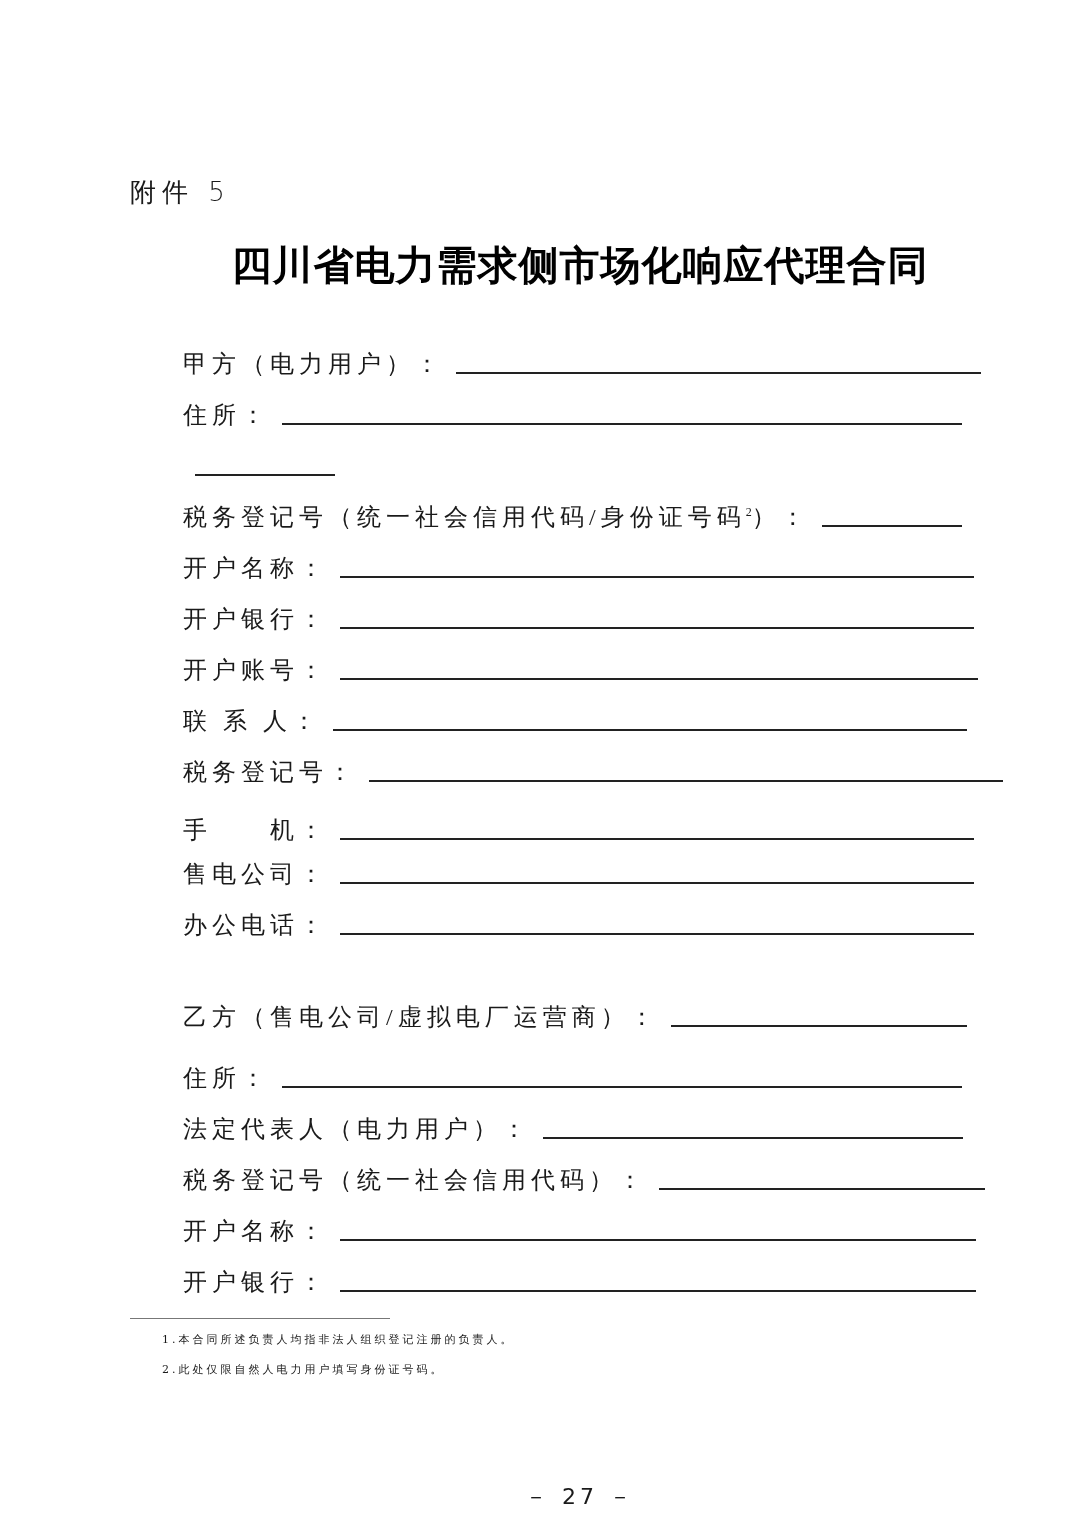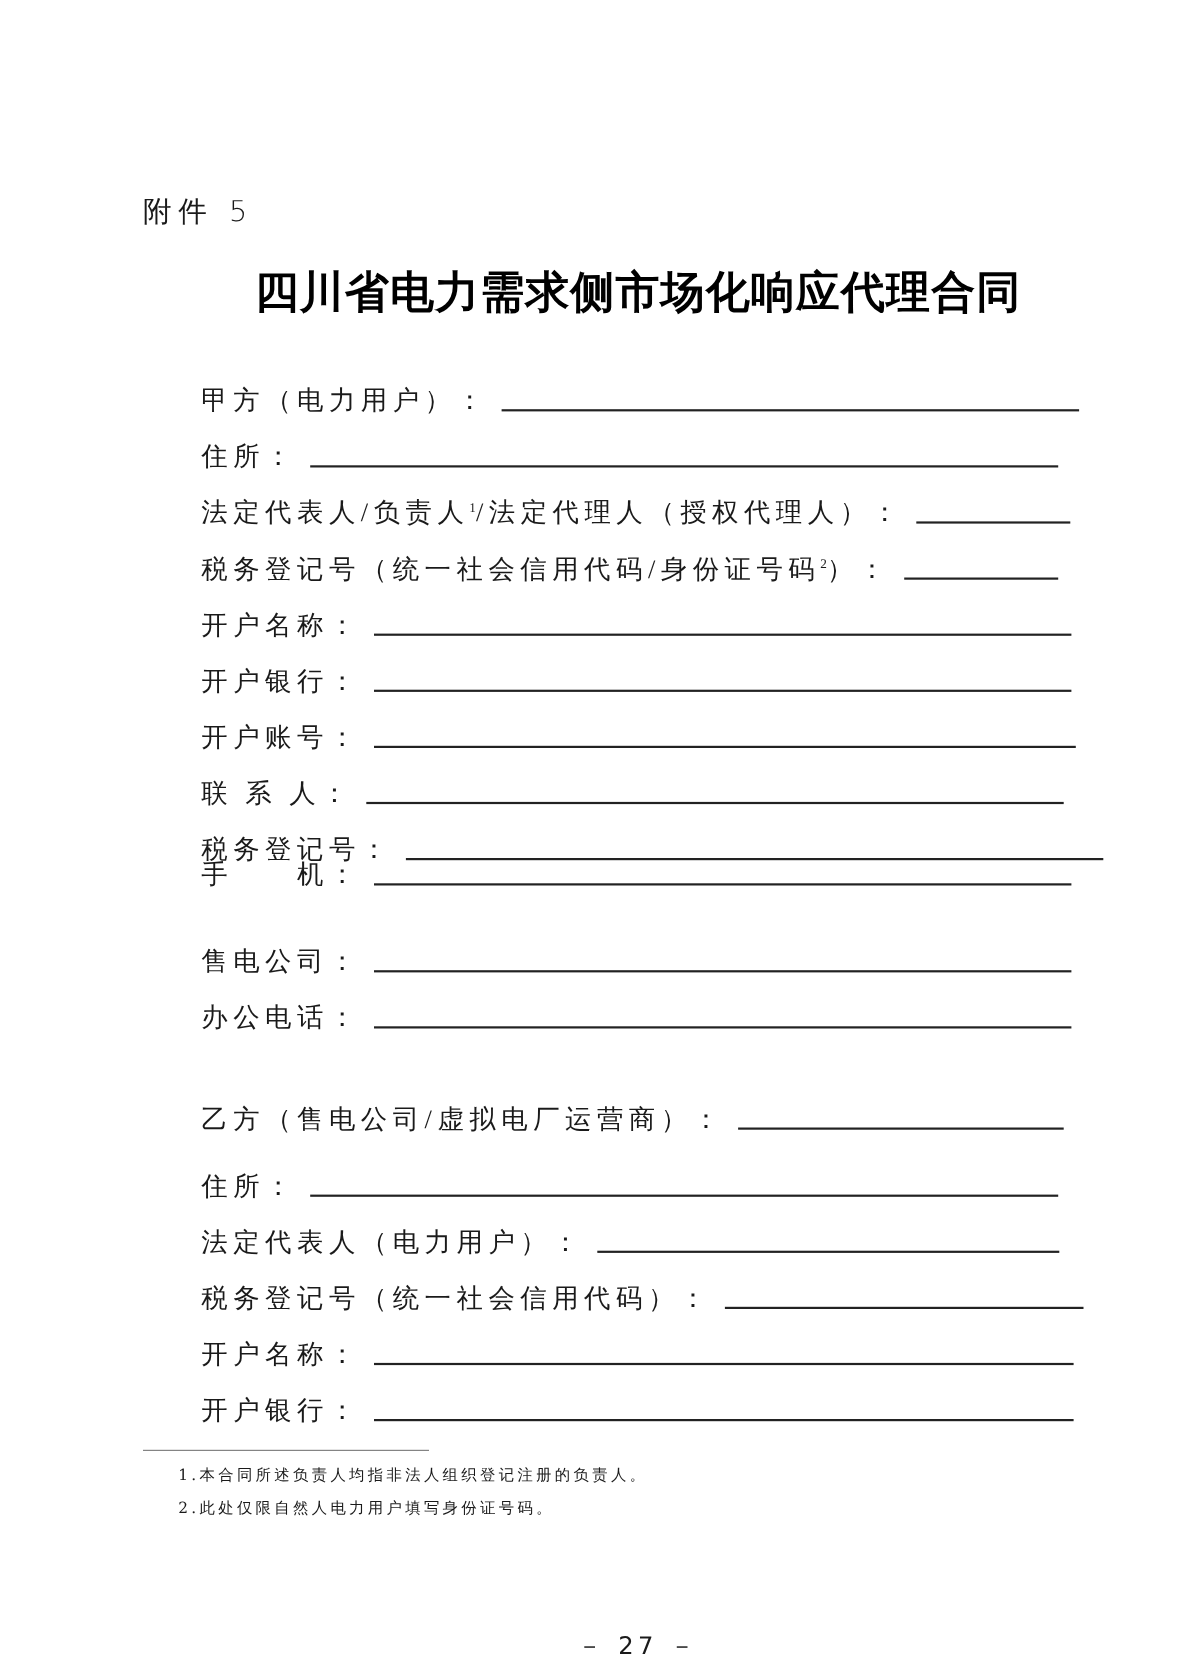--- a/index.html
+++ b/index.html
@@ -8,40 +8,39 @@
   .attach { position:absolute; left:130px; top:140px; font-size:26px; letter-spacing:6px;
             font-family:"DejaVu Sans", sans-serif; font-weight:300;margin-top:35px; }
   .title { position:absolute; left:0; width:1160px; top:238px; text-align:center;
            font-size:40px; font-weight:bold; letter-spacing:1px; color:#000; }
   .row { position:absolute; left:183px; height:40px; display:flex; align-items:flex-end;
          font-size:24px; letter-spacing:5px;font-family:Liberation Serif, serif; }
   .row .label { white-space:nowrap; }
   .row .line { border-bottom:2px solid #222; height:1px; margin-left:12px; margin-bottom:6px; }
   .row sup { font-size:12px; letter-spacing:0; }
   .fn-rule { position:absolute; left:130px; top:1318px; width:260px; border-top:1px solid #777; }
-  .fn { position:absolute; left:162px; font-size:14px; letter-spacing:3px; }
+  .fn { position:absolute; left:162px; font-size:11px; letter-spacing:3px; }
   .pageno { position:absolute; left:525px; top:1482px; font-size:22px;
             font-family:"DejaVu Sans", sans-serif; letter-spacing:4px; }
 </style>
 </head>
 <body>
 
 <div class="attach">附件 5</div>
 <div class="title">四川省电力需求侧市场化响应代理合同</div>
 
 <div class="row" style="top:340px">
   <span class="label">甲方（电力用户）：</span>
   <span class="line" style="width:525px"></span>
 </div>
 <div class="row" style="top:391px">
   <span class="label">住所：</span>
   <span class="line" style="width:680px"></span>
 </div>
 <div class="row" style="top:442px">
-  <span class="label"><span>法定代表人/负责人</span><sup>1</sup><span>/法定代理人（授权代理人）：</span></span>
   <span class="line" style="width:140px"></span>
 </div>
 <div class="row" style="top:493px">
   <span class="label"><span>税务登记号（统一社会信用代码/身份证号码</span><sup>2</sup><span>）：</span></span>
   <span class="line" style="width:140px"></span>
 </div>
 <div class="row" style="top:544px">
   <span class="label">开户名称：</span>
   <span class="line" style="width:634px"></span>
 </div>
@@ -54,21 +53,21 @@
   <span class="line" style="width:638px"></span>
 </div>
 <div class="row" style="top:697px">
   <span class="label">联 系 人：</span>
   <span class="line" style="width:634px"></span>
 </div>
 <div class="row" style="top:748px">
   <span class="label">税务登记号：</span>
   <span class="line" style="width:634px"></span>
 </div>
-<div class="row" style="top:771px">
+<div class="row" style="top:806px">
   <span class="label">手　　机：</span>
   <span class="line" style="width:634px"></span>
 </div>
 <div class="row" style="top:850px">
   <span class="label">售电公司：</span>
   <span class="line" style="width:634px"></span>
 </div>
 <div class="row" style="top:901px">
   <span class="label">办公电话：</span>
   <span class="line" style="width:634px"></span>

